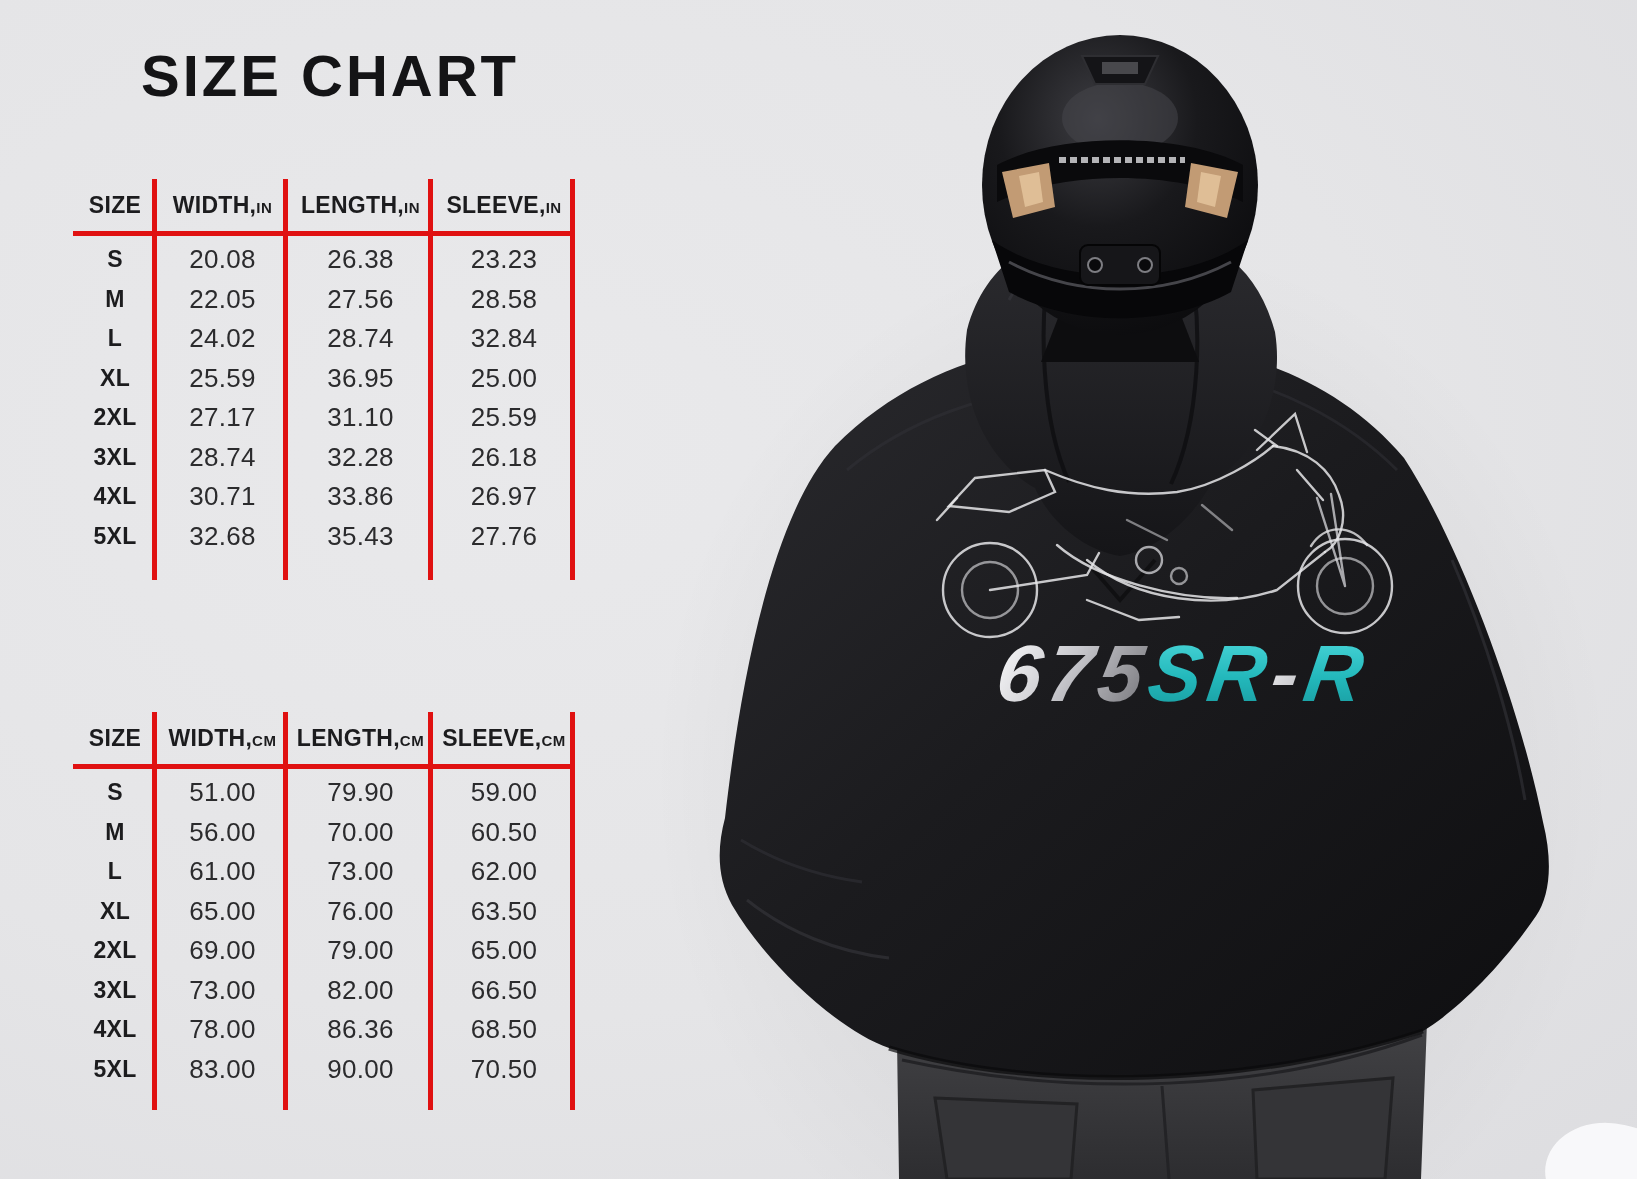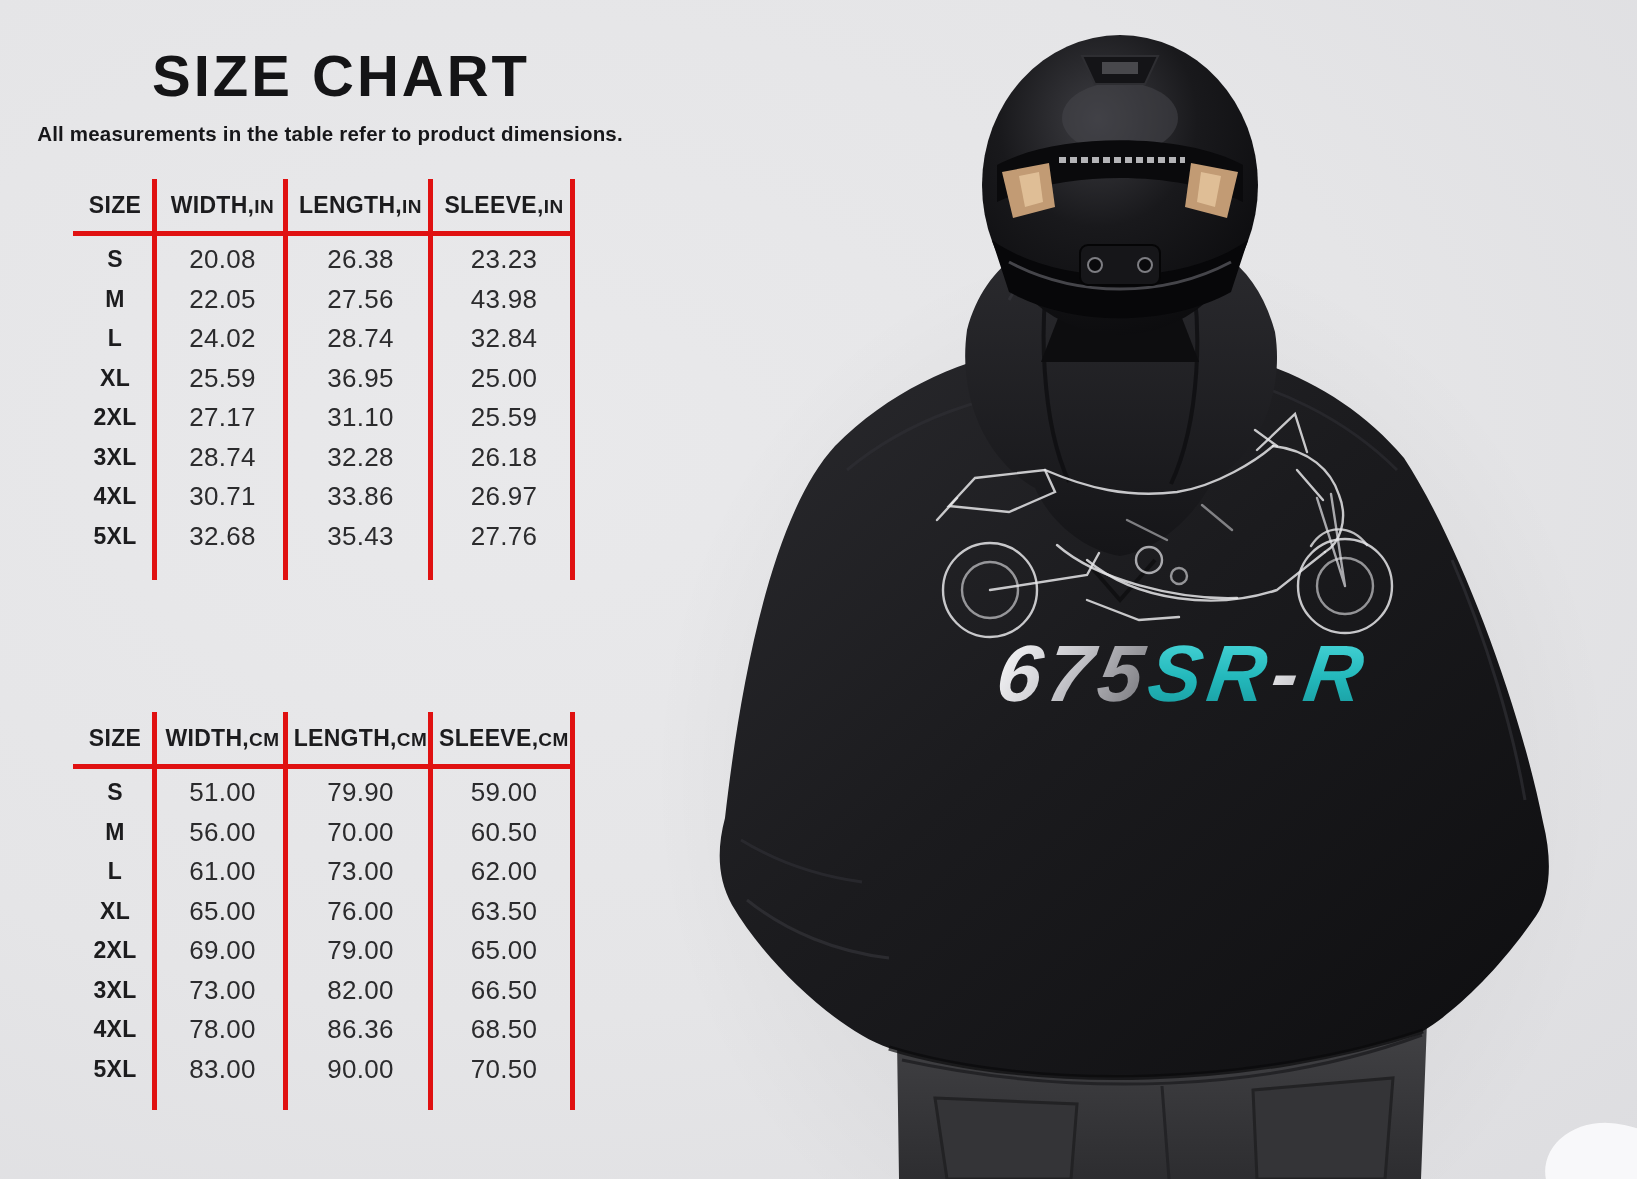--- a/index.html
+++ b/index.html
@@ -5,38 +5,38 @@
   :root{ --red:#e01111; --ink:#232325; }
   html,body{margin:0;padding:0;}
   body{font-family:"Liberation Sans", sans-serif; background:#cfcfd2;}
   .canvas{
     position:relative; width:1637px; height:1179px; overflow:hidden;
     background:radial-gradient(ellipse at 32% 38%, #e9e9eb 0%, #e5e5e7 55%, #dddde0 100%);
   }
   
   .page-title{
     position:absolute; left:0; top:42px; width:660px; text-align:center;
-    font-size:58px; font-weight:800; letter-spacing:3px; color:#141416;padding-left:11px;
+    font-size:58px; font-weight:800; letter-spacing:3px; color:#141416;
   }
   .page-subtitle{
     position:absolute; left:0; top:122px; width:660px; text-align:center;
     font-size:20.5px; font-weight:700; color:#17171a; letter-spacing:.2px;
   }
   .size-table{ position:absolute; left:73px; width:502px; }
   .size-table.t-in{ top:179px; height:401px; }
   .size-table.t-cm{ top:712px; height:398px; }
   .vline{ position:absolute; top:0; bottom:0; width:5px; background:var(--red); }
   .vl1{left:79px;} .vl2{left:210px;} .vl3{left:355px;} .vl4{left:497px;}
   .hline{ position:absolute; left:0; width:502px; height:5px; top:52px; background:var(--red); }
   .thead,.tr{ display:grid; grid-template-columns:84px 131px 145px 142px; align-items:center; }
   .thead{ height:52px; }
   .tbody{ position:absolute; top:57px; left:0; right:0; padding-top:4px;}
   .tr{ height:39.5px; }
   .th{ text-align:center; font-weight:700; font-size:23px; color:#1c1c1e; letter-spacing:.3px; }
-  .th .unit{ font-size:19px; margin-left:0; letter-spacing:.5px; }
+  .th .unit{ font-size:15px; margin-left:0; letter-spacing:.5px; }
   .td{ text-align:center; font-size:26px; color:#2b2b2d; letter-spacing:.3px; }
   .td.size{ font-weight:700; font-size:23px; color:#1c1c1e; }
   
   .rider-svg{ position:absolute; left:657px; top:0; width:980px; height:1179px; }
   .graphic-text{
     position:absolute; left:948px; top:628px; width:470px; text-align:center;
     font-size:80px; font-weight:800; font-style:italic; letter-spacing:6px;
     transform:skewX(-8deg); white-space:nowrap; z-index:3;
   }
   .graphic-text .silver{
@@ -56,21 +56,20 @@
     background:#fdfdfe; opacity:.85; border-radius:55% 45% 5% 50%;
     transform:rotate(14deg); z-index:4;
   }
 </style>
 </head>
 <body>
 
 <div class="canvas">
 
   <div class="page-title">SIZE CHART</div>
-  <div class="page-subtitle">All measurements in the table refer to product dimensions.</div>
 
   <div class="size-table t-in">
     <div class="vline vl1"></div>
     <div class="vline vl2"></div>
     <div class="vline vl3"></div>
     <div class="vline vl4"></div>
     <div class="hline"></div>
     <div class="thead">
       <div class="th"><span>SIZE</span></div>
       <div class="th"><span>WIDTH,</span><span class="unit">IN</span></div>
@@ -83,21 +82,21 @@
           <div class="td size">S</div>
           <div class="td">20.08</div>
           <div class="td">26.38</div>
           <div class="td">23.23</div>
         </div>
 
         <div class="tr">
           <div class="td size">M</div>
           <div class="td">22.05</div>
           <div class="td">27.56</div>
-          <div class="td">43.98</div>
+          <div class="td">28.58</div>
         </div>
 
         <div class="tr">
           <div class="td size">L</div>
           <div class="td">24.02</div>
           <div class="td">28.74</div>
           <div class="td">32.84</div>
         </div>
 
         <div class="tr">

